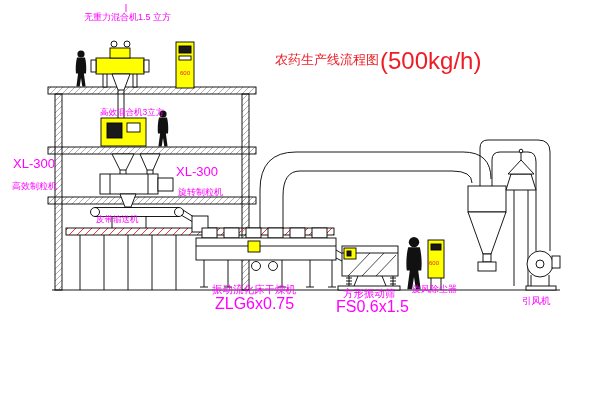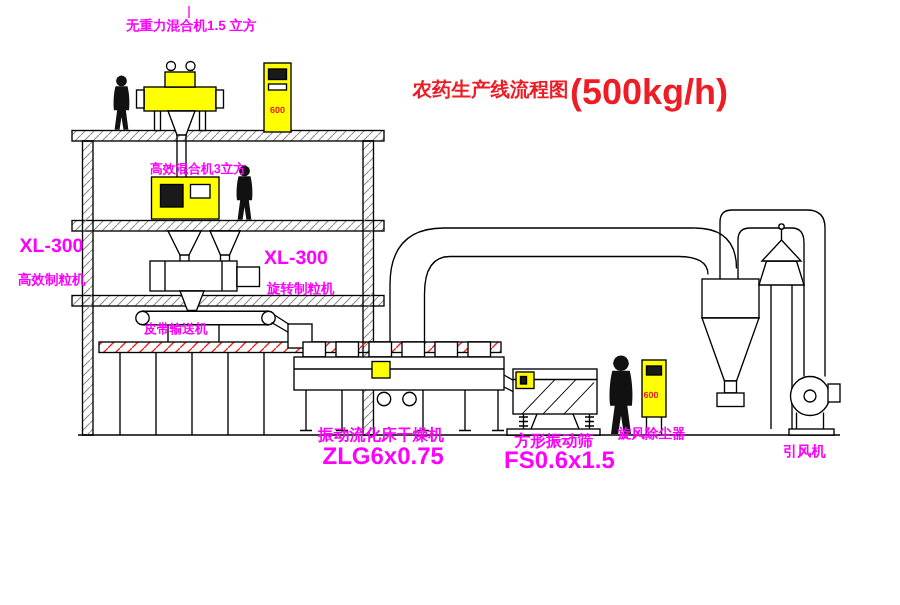--- a/index.html
+++ b/index.html
@@ -1,17 +1,17 @@
 <!DOCTYPE html>
 <html><head>
 <meta charset="utf-8">
 <style>
   html,body{margin:0;padding:0;background:#ffffff;}
   .stage{position:relative;width:600px;height:403px;background:#ffffff;overflow:hidden;
-         font-family:"Liberation Sans",sans-serif;font-weight:bold;}
+         font-family:"Liberation Sans",sans-serif;}
   svg{position:absolute;left:0;top:0;}
   .t{font-family:"Liberation Sans",sans-serif;}
   .m{fill:#ff00ff;}
   .r{fill:#ee1c25;}
   .panel-txt{fill:#ee1c25;font-size:6px;font-family:"Liberation Sans",sans-serif;}
 </style>
 </head>
 <body>
 
 <div class="stage">

